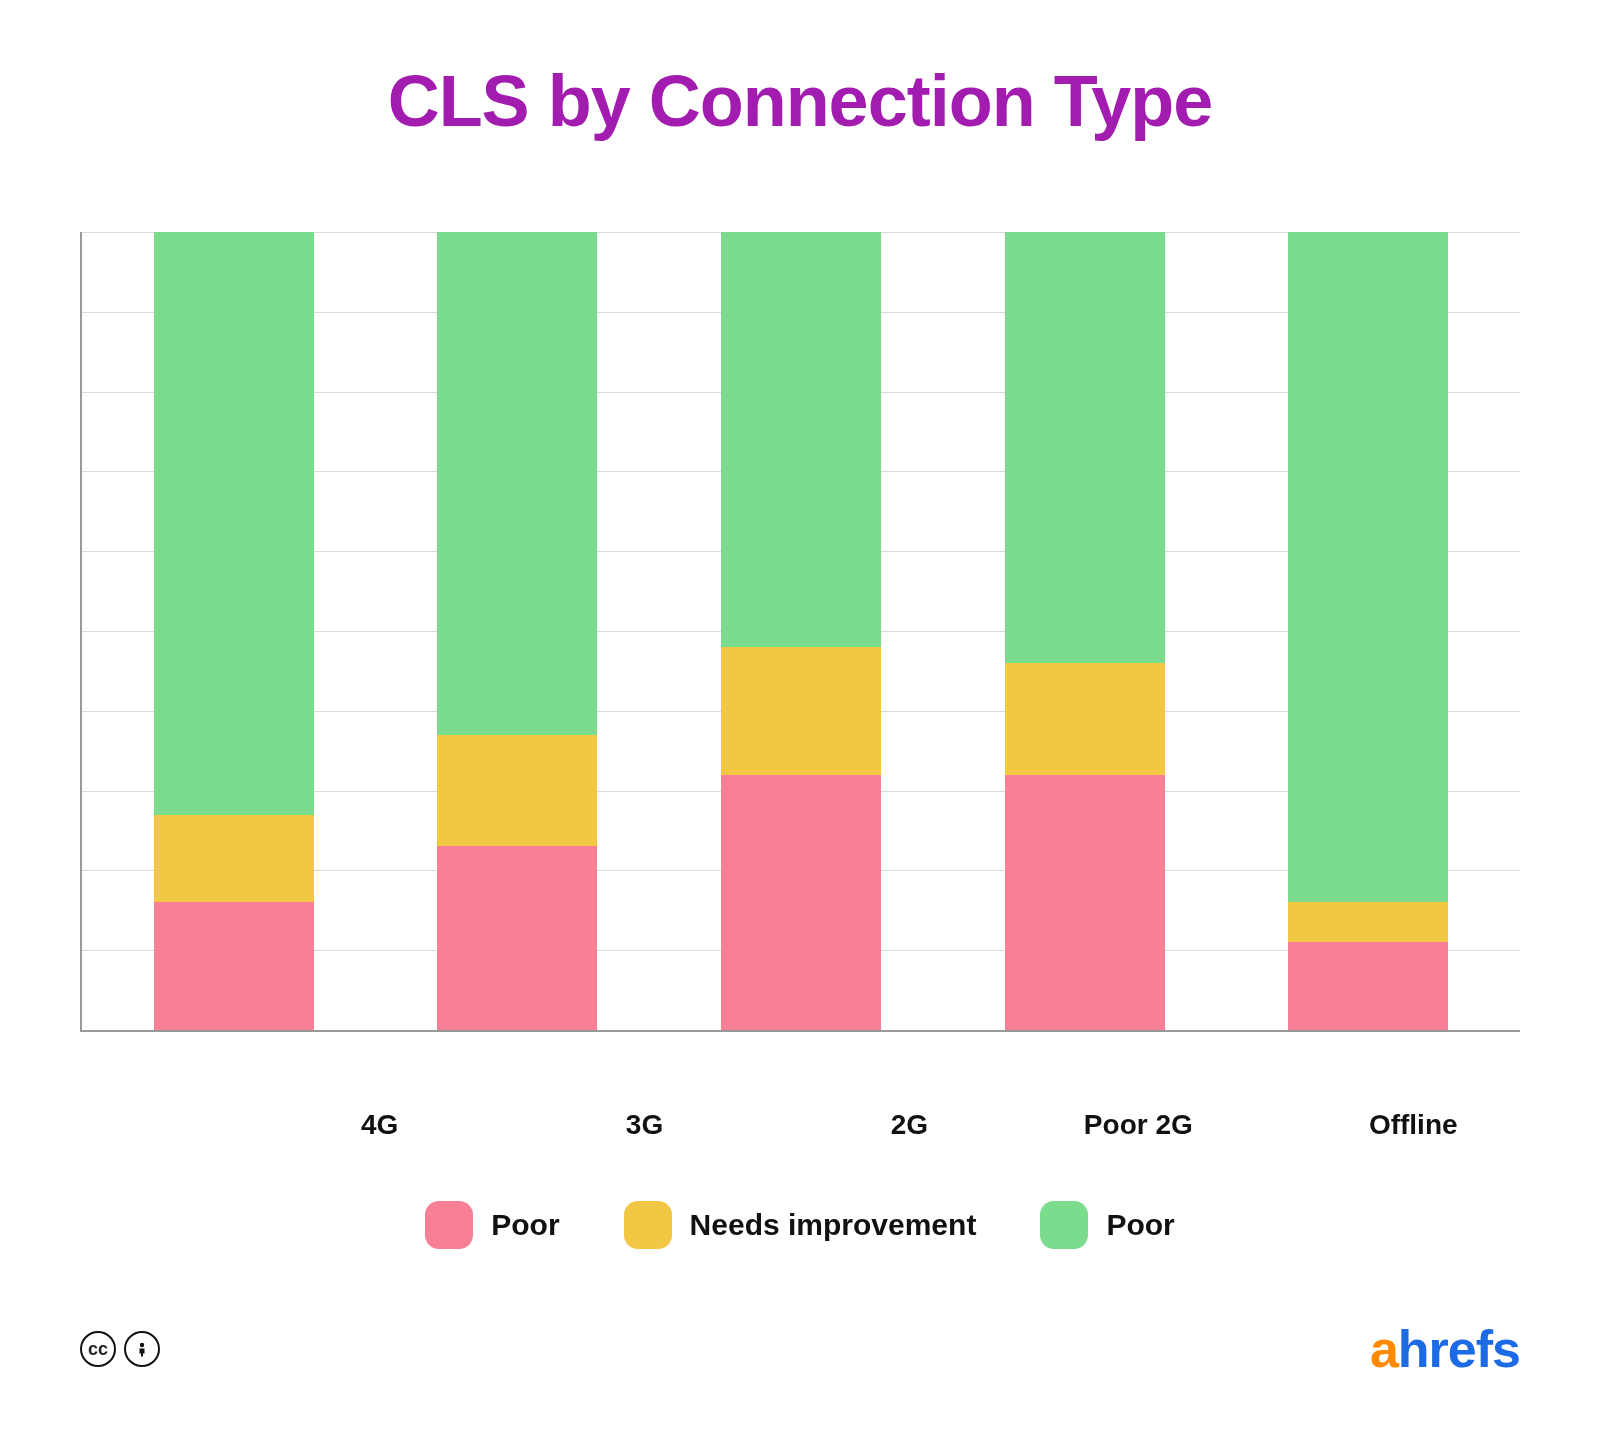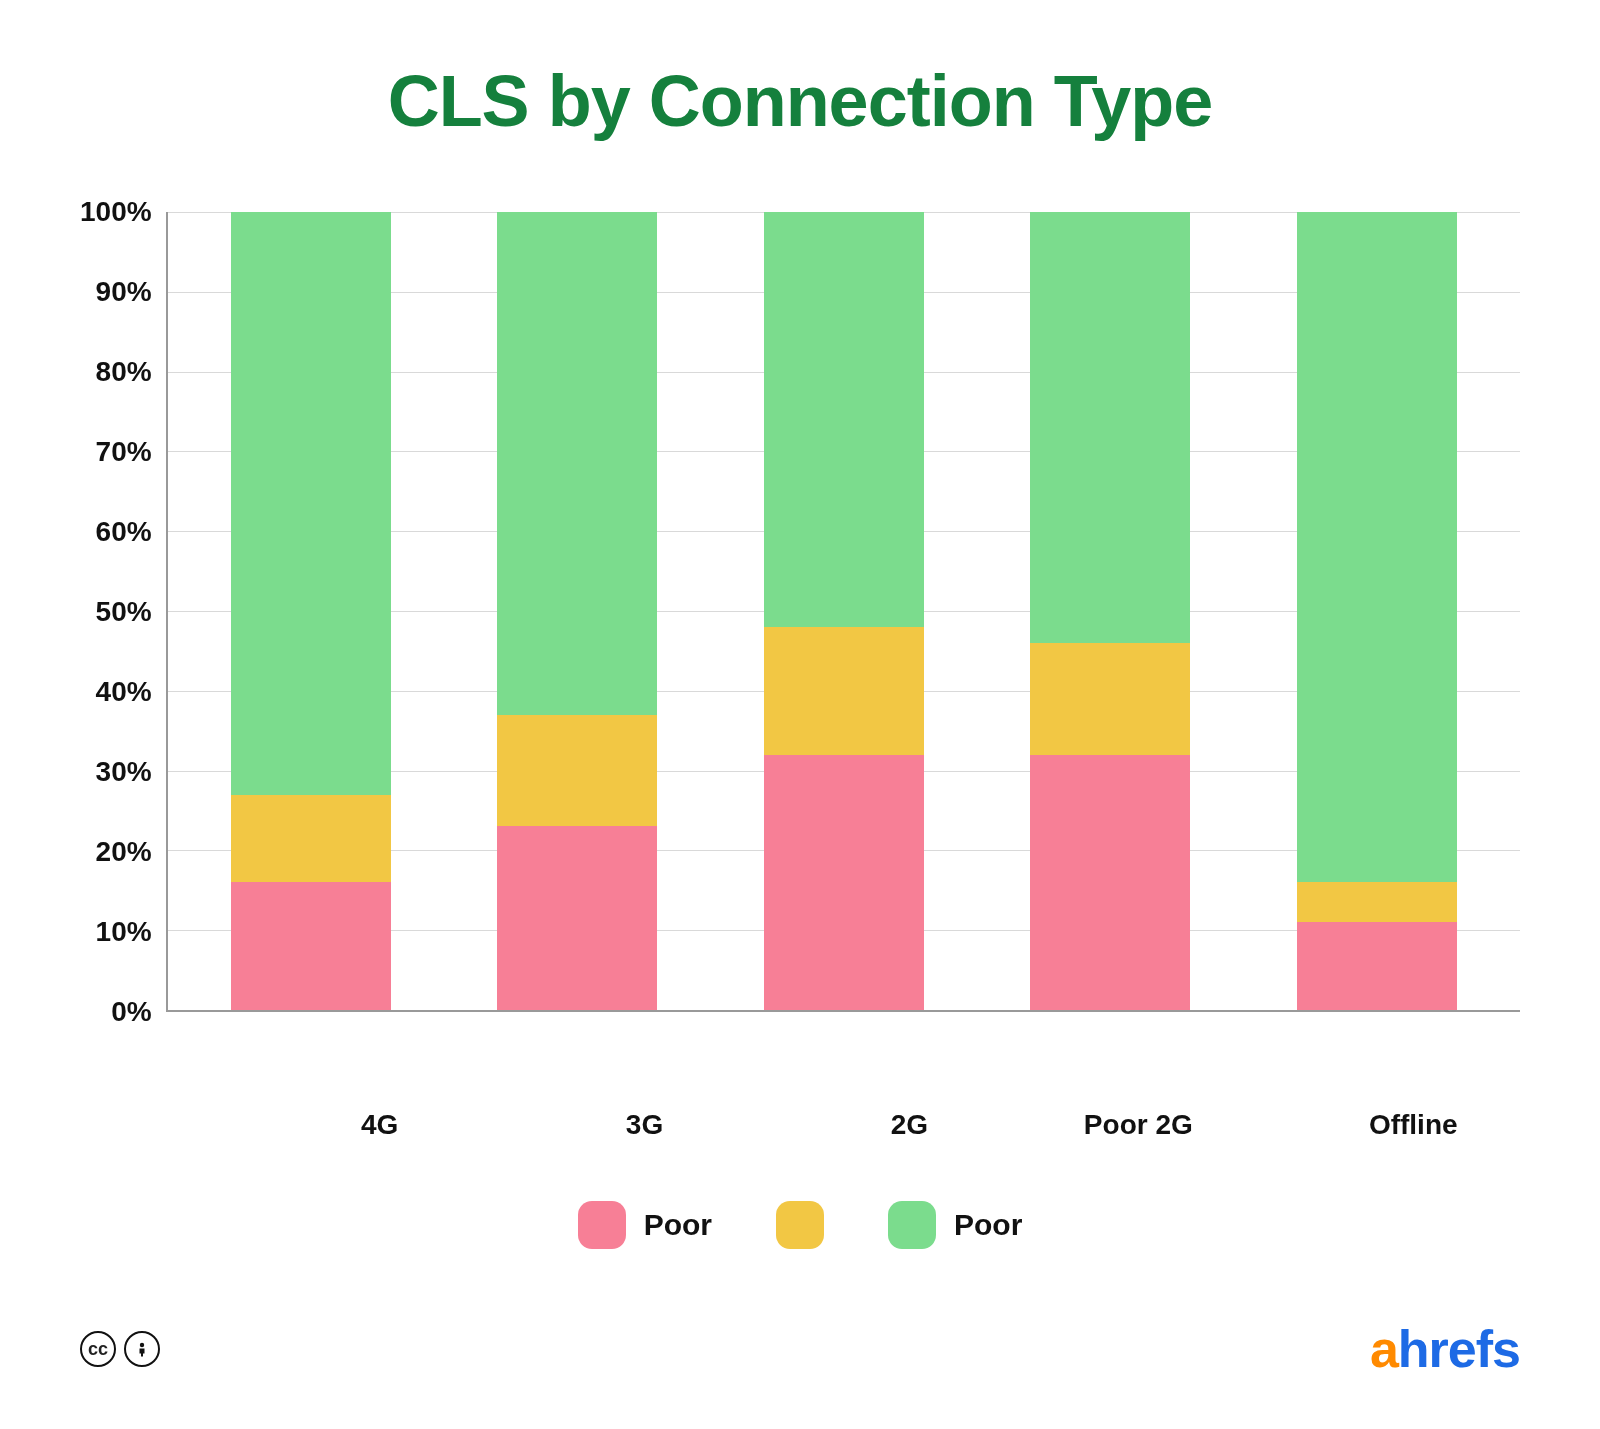--- a/index.html
+++ b/index.html
@@ -9,23 +9,23 @@
     width: 1600px;
     height: 1429px;
     padding: 60px 80px 50px 80px;
     display: flex;
     flex-direction: column;
   }
   .title {
     font-size: 72px;
     font-weight: 800;
     text-align: center;
-    color: #15803d;
+    color: #a21caf;
     letter-spacing: -1px;
-    margin-bottom: 70px;
+    margin-bottom: 90px;
   }
   .chart-wrap {
     display: flex;
     flex: 1;
     min-height: 0;
   }
   .y-axis {
     display: flex;
     flex-direction: column;
     justify-content: space-between;
@@ -132,33 +132,20 @@
   }
   .brand .a { color: #ff8a00; }
   .brand .rest { color: #1d6ae5; }
 </style>
 </head>
 <body>
 
 <h1 class="title">CLS by Connection Type</h1>
 
 <div class="chart-wrap">
-  <div class="y-axis" id="y-axis">
-      <div class="y-tick">100%</div>
-      <div class="y-tick">90%</div>
-      <div class="y-tick">80%</div>
-      <div class="y-tick">70%</div>
-      <div class="y-tick">60%</div>
-      <div class="y-tick">50%</div>
-      <div class="y-tick">40%</div>
-      <div class="y-tick">30%</div>
-      <div class="y-tick">20%</div>
-      <div class="y-tick">10%</div>
-      <div class="y-tick">0%</div>
-    </div>
   <div class="plot">
     <div class="gridlines" id="gridlines">
         <div class="gridline"></div>
         <div class="gridline"></div>
         <div class="gridline"></div>
         <div class="gridline"></div>
         <div class="gridline"></div>
         <div class="gridline"></div>
         <div class="gridline"></div>
         <div class="gridline"></div>
@@ -204,20 +191,21 @@
     <div class="x-label">Offline</div>
   </div>
 
 <div class="legend" id="legend">
     <div class="legend-item">
       <div class="swatch" style="background: rgb(247, 127, 150);"></div>
       <span>Poor</span>
     </div>
     <div class="legend-item">
       <div class="swatch" style="background: rgb(242, 199, 68);"></div>
+      <span>Needs improvement</span>
     </div>
     <div class="legend-item">
       <div class="swatch" style="background: rgb(123, 220, 141);"></div>
       <span>Poor</span>
     </div>
   </div>
 
 <div class="footer">
   <div class="footer-left">
     <div class="cc-icons">

